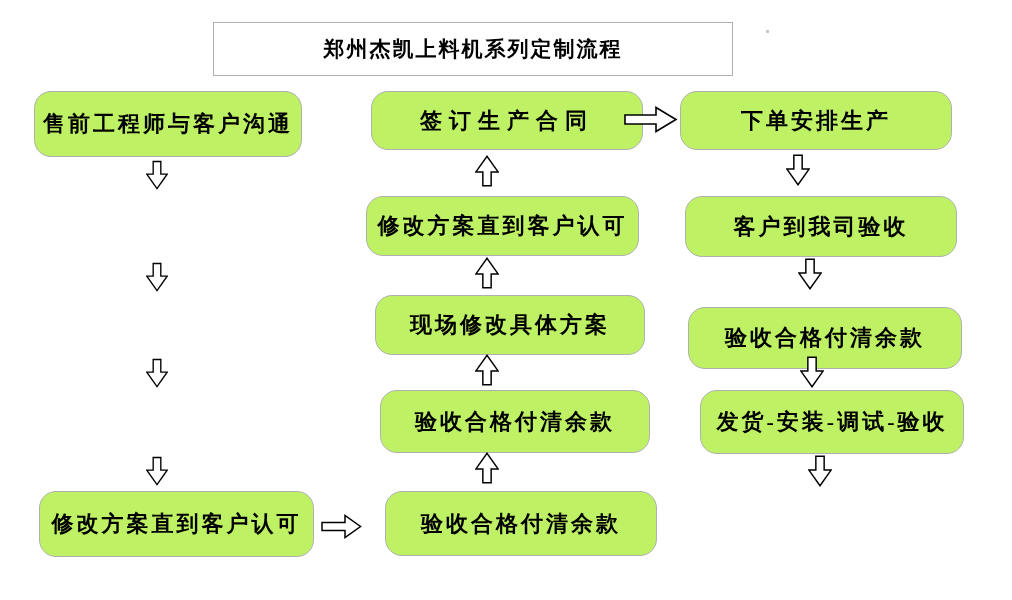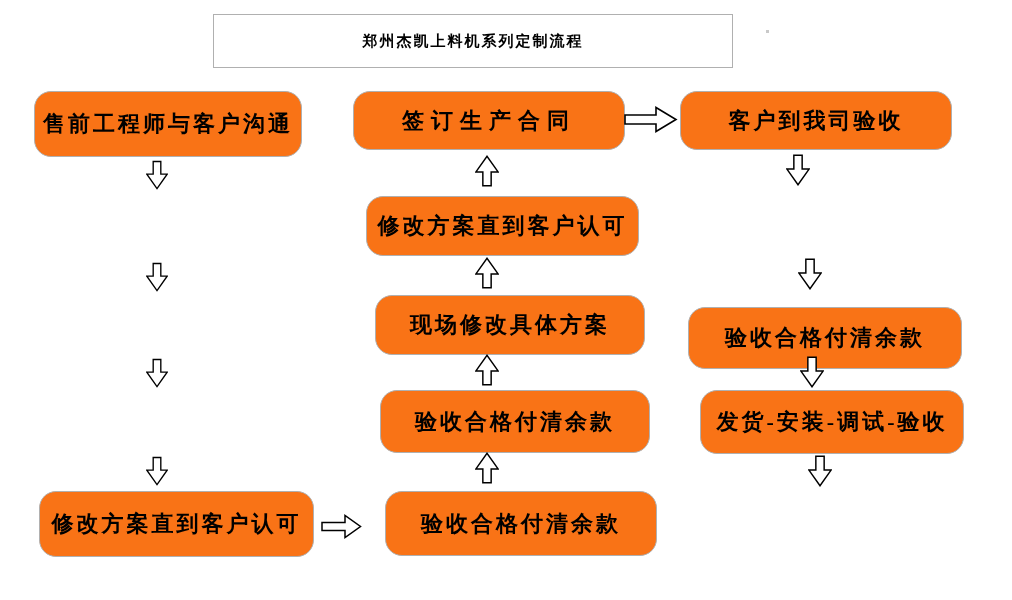--- a/index.html
+++ b/index.html
@@ -1,31 +1,31 @@
 <!DOCTYPE html>
 <html><head>
 <meta charset="utf-8">
 <style>
   html,body{margin:0;padding:0;background:#fff;}
   #canvas{
     position:relative;width:1012px;height:600px;background:#ffffff;
     font-family:"Liberation Serif","DejaVu Serif",serif;overflow:hidden;
   }
   .title-box{
-    position:absolute;left:213px;top:14px;width:518px;height:52px;
+    position:absolute;left:213px;top:22px;width:518px;height:52px;
     border:1px solid #b0b0b0;background:#fff;
     display:flex;align-items:center;justify-content:center;
-    font-weight:bold;font-size:15px;letter-spacing:2px;color:#000;
+    font-weight:bold;font-size:21px;letter-spacing:2px;color:#000;
   }
   .node{
-    position:absolute;background:#f97316;border:1px solid #b0b0b0;border-radius:17px;
+    position:absolute;background:#bef264;border:1px solid #b0b0b0;border-radius:17px;
     display:flex;align-items:center;justify-content:center;
     font-weight:bold;font-size:22px;letter-spacing:3px;color:#000;white-space:nowrap;
   }
-  .node.sp-wide{letter-spacing:7px;}
+  .node.sp-wide{letter-spacing:7px;margin-left:18px;}
   .arrow{position:absolute;line-height:0;}
   .arrow svg{display:block;}
   .stray-dot{position:absolute;left:766px;top:30px;width:3px;height:3px;background:#c9c9c9;}
 </style>
 </head>
 <body>
 
 <div id="canvas">
 
   <div class="title-box">郑州杰凯上料机系列定制流程</div>
@@ -33,21 +33,22 @@
 
   <div class="node" style="left:34px;top:91px;width:266px;height:64px">售前工程师与客户沟通</div>
   <div class="node" style="left:39px;top:491px;width:273px;height:64px">修改方案直到客户认可</div>
 
   <div class="node sp-wide" style="left:353px;top:91px;width:270px;height:57px">签订生产合同</div>
   <div class="node" style="left:366px;top:196px;width:271px;height:58px">修改方案直到客户认可</div>
   <div class="node" style="left:375px;top:295px;width:268px;height:58px">现场修改具体方案</div>
   <div class="node" style="left:380px;top:390px;width:268px;height:61px">验收合格付清余款</div>
   <div class="node" style="left:385px;top:491px;width:270px;height:63px">验收合格付清余款</div>
 
-  <div class="node" style="left:680px;top:91px;width:270px;height:57px">客户到我司验收</div>
+  <div class="node" style="left:680px;top:91px;width:270px;height:57px">下单安排生产</div>
+  <div class="node" style="left:685px;top:196px;width:270px;height:59px">客户到我司验收</div>
   <div class="node" style="left:688px;top:307px;width:272px;height:60px">验收合格付清余款</div>
   <div class="node" style="left:700px;top:390px;width:262px;height:62px">发货-安装-调试-验收</div>
 
   <div class="arrow" style="left:146px;top:160px">
     <svg width="22" height="30" viewBox="0 0 26 34">
         <path d="M8.5,1 L17.5,1 L17.5,16 L25,16 L13,33 L1,16 L8.5,16 Z" fill="#fff" stroke="#000" stroke-width="1.6"></path>
       </svg>
   </div>
   <div class="arrow" style="left:146px;top:262px">
     <svg width="22" height="30" viewBox="0 0 26 34">

